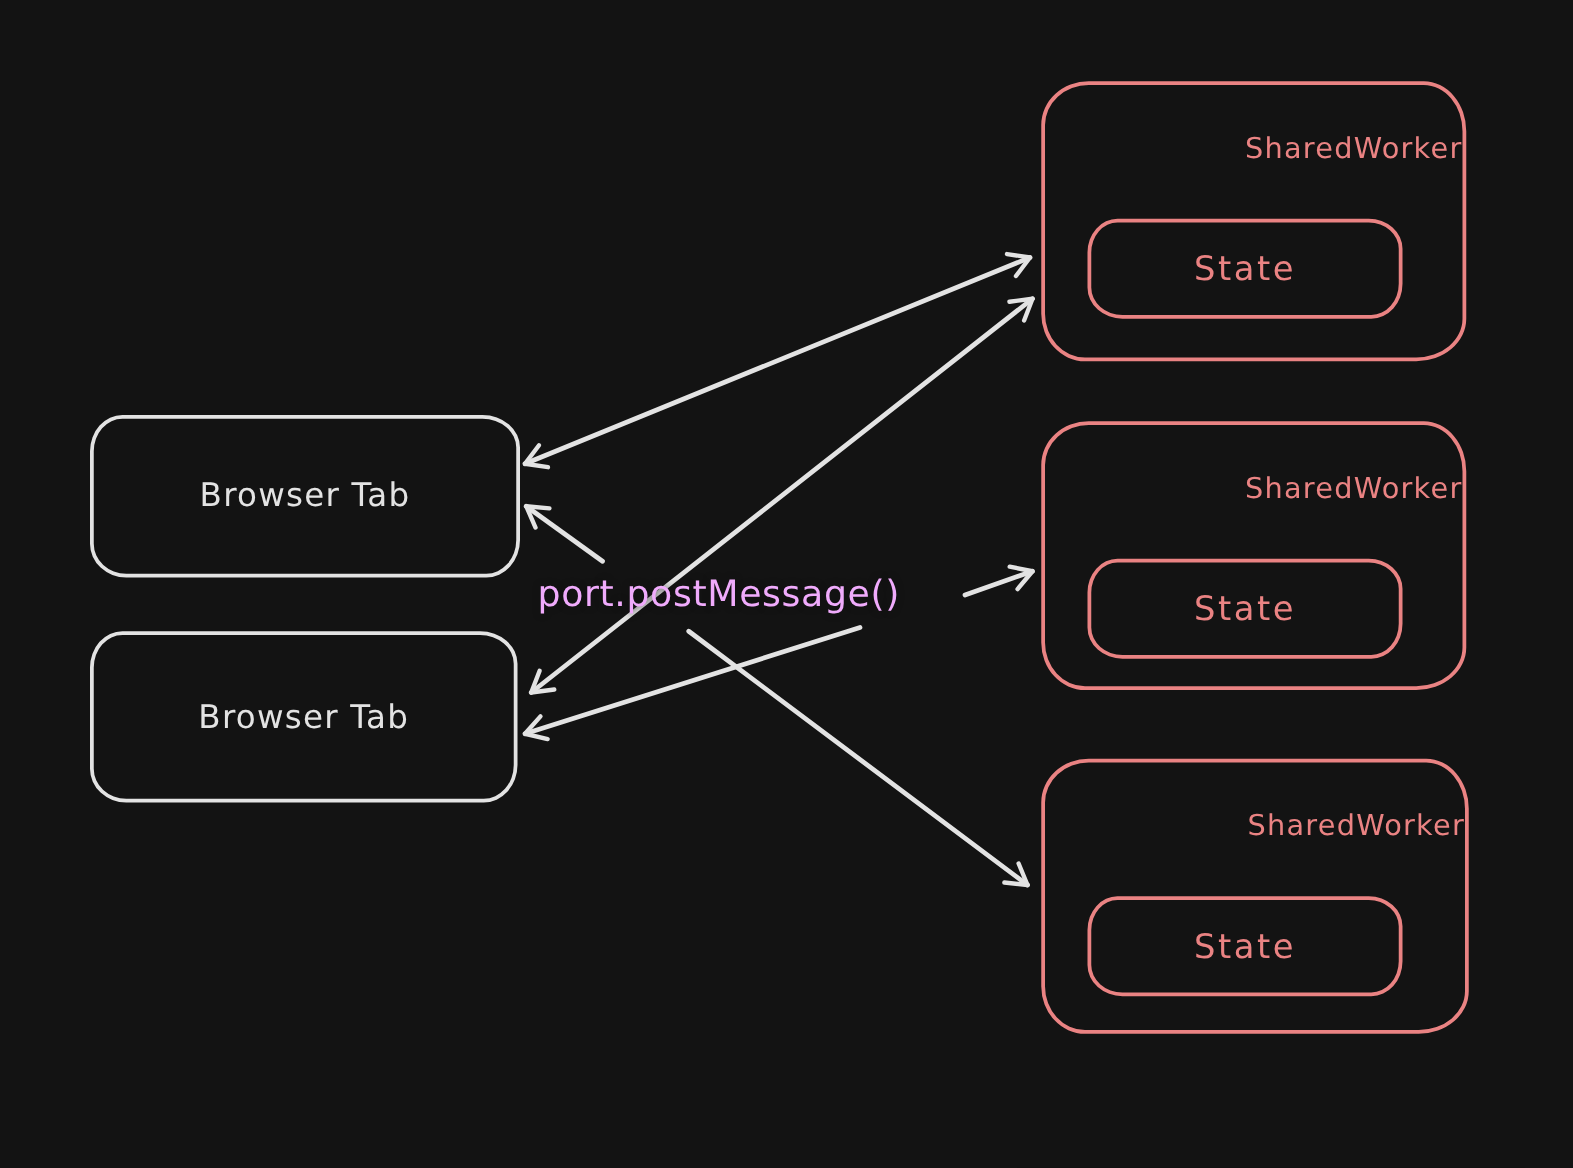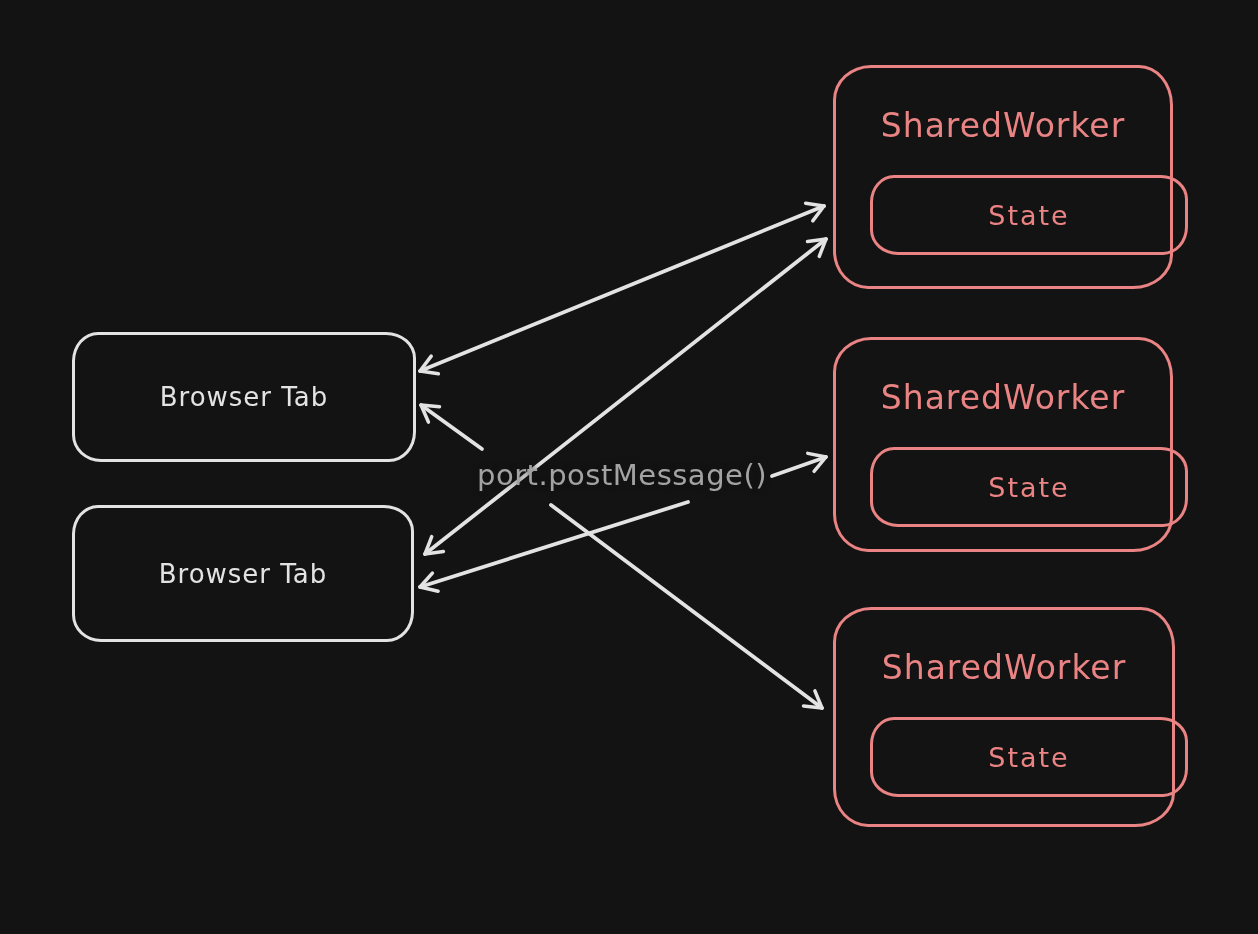--- a/index.html
+++ b/index.html
@@ -41,30 +41,30 @@
     border-radius: 38px 34px 40px 35px / 35px 40px 34px 38px;
   }
   .worker1 { left: 833px; top: 65px;  width: 340px; height: 224px; }
   .worker2 { left: 833px; top: 337px; width: 340px; height: 215px; }
   .worker3 { left: 833px; top: 607px; width: 342px; height: 220px; }
   .worker-title {
     position: absolute;
     left: 0;
     top: 38px;
     width: 100%;
-    text-align: center;
+    text-align: right;
     color: var(--accent, #ea8383);
-    font-size: 33px;
+    font-size: 23px;
     letter-spacing: 1px;
   }
   .state-box {
     position: absolute;
     left: 34px;
     top: 107px;
-    width: 318px;
+    width: 252px;
     height: 80px;
     box-sizing: border-box;
     border: 3.5px solid var(--accent, #ea8383);
     border-radius: 24px 27px 25px 28px / 27px 24px 28px 25px;
     display: flex;
     align-items: center;
     justify-content: center;
   }
   .state-label {
     color: var(--accent, #ea8383);
@@ -77,22 +77,22 @@
     left: 0;
     top: 0;
     pointer-events: none;
   }
   
   .center-label {
     position: absolute;
     left: 430px;
     top: 458px;
     width: 384px;
-    text-align: center;
-    color: #a3a3a3;
+    text-align: left;
+    color: #f0abfc;
     font-size: 29px;
     letter-spacing: 0.5px;
     text-shadow: 0 0 6px rgba(19,19,19,0.9);
   }
 </style>
 </head>
 <body>
 
 <div class="canvas">
 

